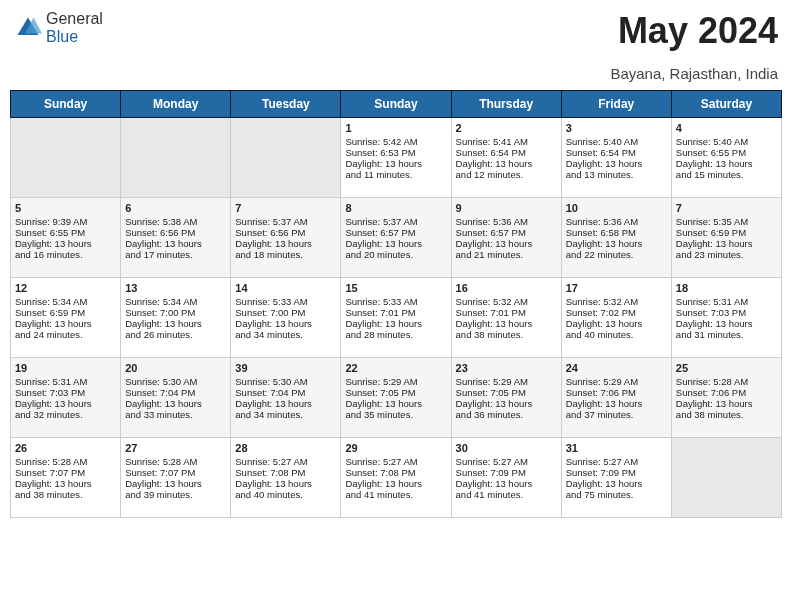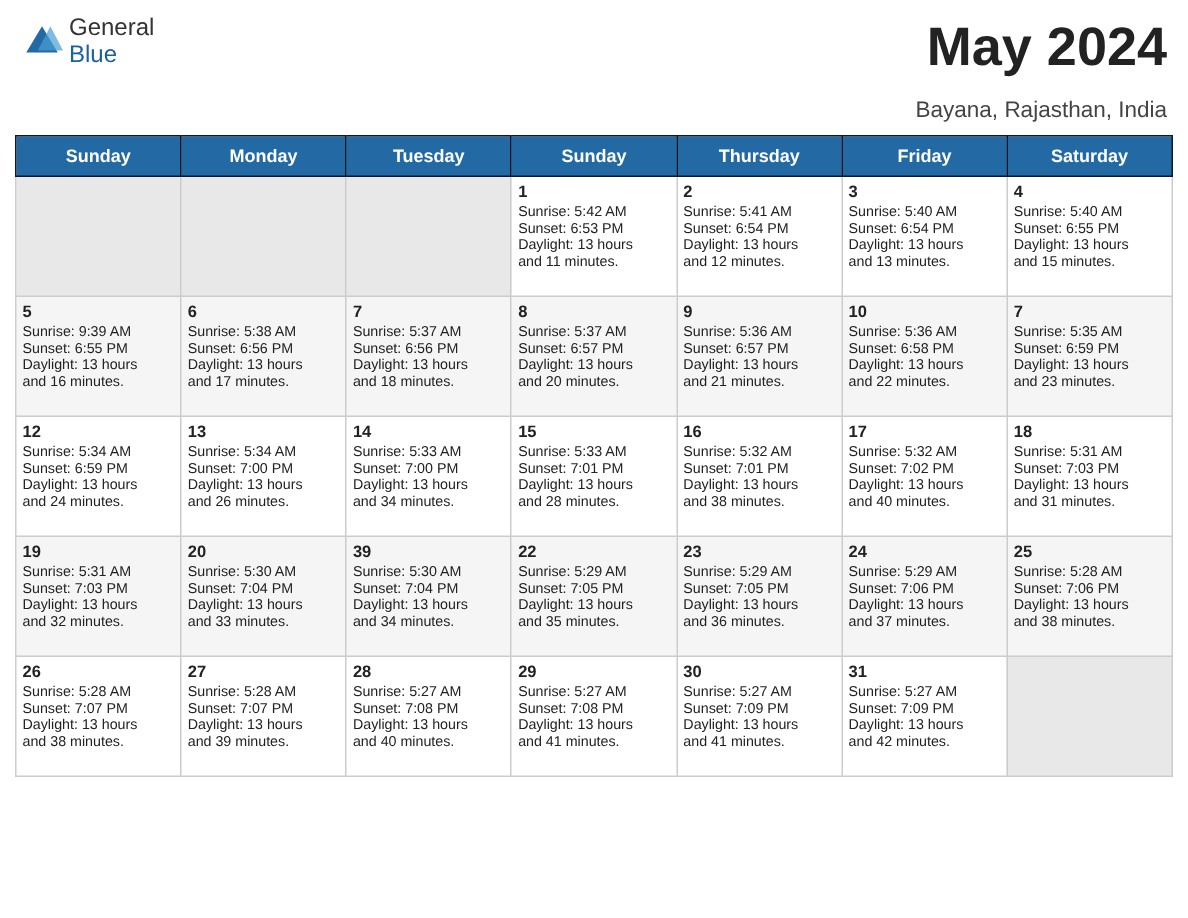--- a/index.html
+++ b/index.html
@@ -343,18 +343,18 @@
           <div>Sunrise: 5:27 AM</div>
           <div>Sunset: 7:09 PM</div>
           <div>Daylight: 13 hours</div>
           <div>and 41 minutes.</div>
         </td>
         <td>
           <span class="day-num">31</span>
           <div>Sunrise: 5:27 AM</div>
           <div>Sunset: 7:09 PM</div>
           <div>Daylight: 13 hours</div>
-          <div>and 42 minutes.</div>
+          <div>and 75 minutes.</div>
         </td>
         <td class="empty-cell"></td>
       </tr>
     </tbody>
 </table>
 
 </body></html>

